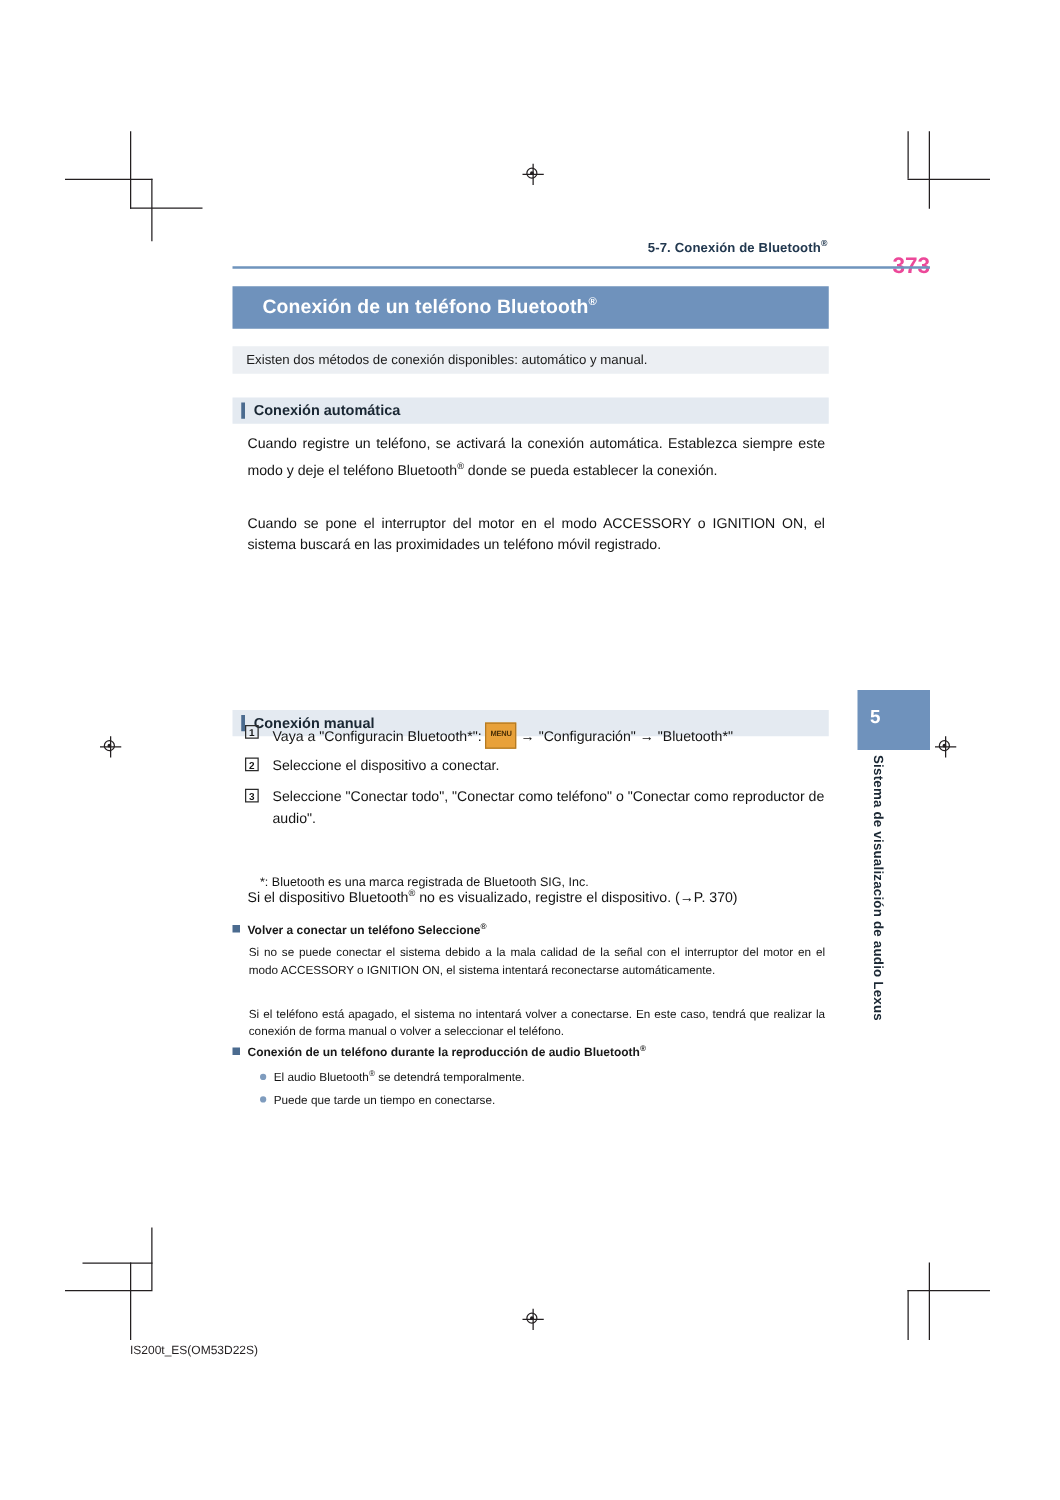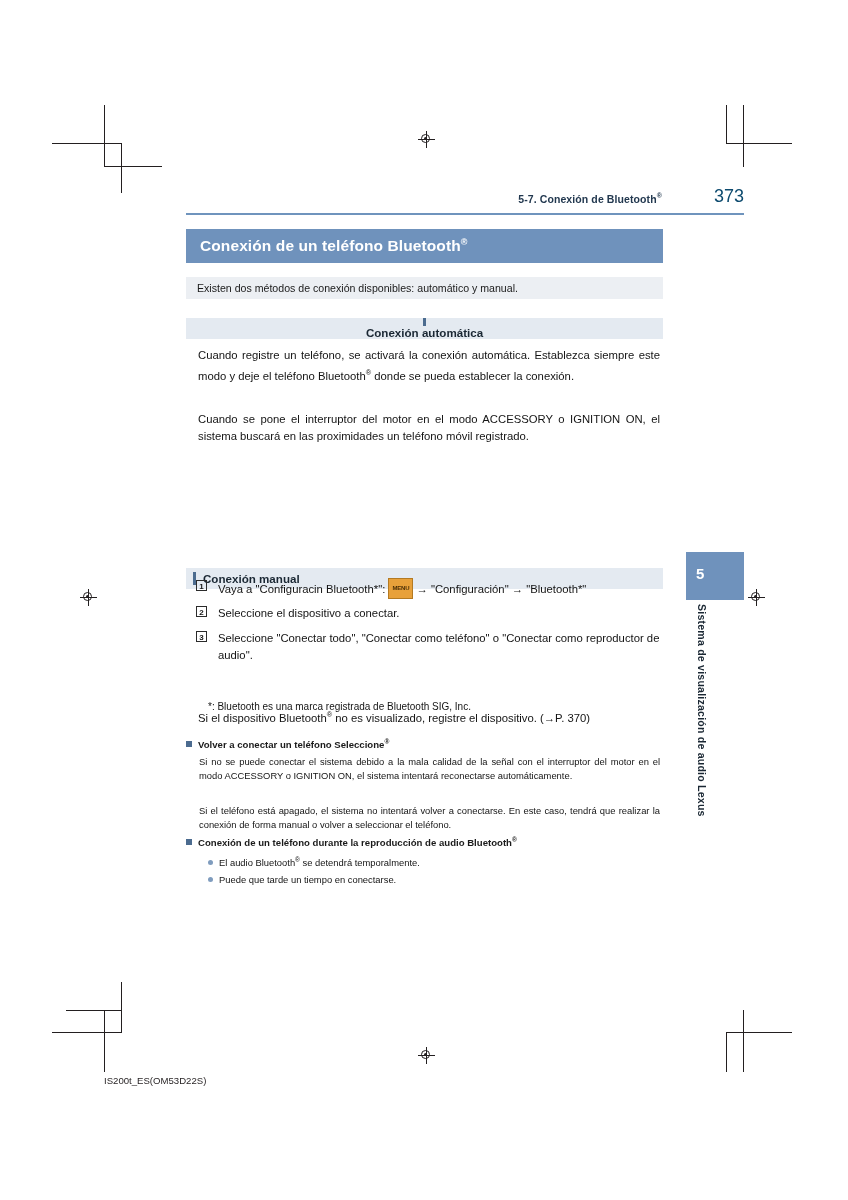--- a/index.html
+++ b/index.html
@@ -68,24 +68,24 @@
     top: 6px;
     font-size: 10.5px;
     font-weight: bold;
     color: #22384f;
     letter-spacing: 0.1px;
   }
   .header-breadcrumb sup { font-size: 7px; vertical-align: super; }
   .page-number {
     position: absolute;
     right: 0;
-    top: 0;
+    top: 16px;
     font-size: 18px;
-    font-weight: normal;
-    color: #0c4a6e;
+    font-weight: bold;
+    color: #ec4899;
   }
   .header-rule {
     position: absolute;
     left: 186px;
     top: 213px;
     width: 558px;
     height: 1.6px;
     background: #6f94bd;
   }
 
@@ -96,21 +96,21 @@
     width: 477px;
     height: 34px;
     background: #6f92bc;
     display: flex;
     align-items: center;
   }
   .title-bar .title-text {
     color: #ffffff;
     font-size: 15.5px;
     font-weight: bold;
-    padding-left: 14px;
+    padding-left: 24px;
     letter-spacing: 0.1px;
   }
   .title-bar .title-text sup { font-size: 9px; vertical-align: super; font-weight: bold;}
 
   .intro-box {
     position: absolute;
     left: 186px;
     top: 277px;
     width: 477px;
     height: 22px;
@@ -139,21 +139,21 @@
     background: #4b6b8f;
     margin-left: 7px;
     margin-right: 7px;
   }
   .sub-bar .sub-text {
     font-size: 11.6px;
     font-weight: bold;
     color: #1a2733;
   }
 
-  #sub-auto { top: 318px; flex-direction: column; }
+  #sub-auto { top: 318px; }
   #sub-manual { top: 528px; margin-top: 40px; }
 
   p.body {
     position: absolute;
     left: 198px;
     width: 462px;
     margin: 0;
     font-size: 11.3px;
     line-height: 17.2px;
     text-align: justify;

